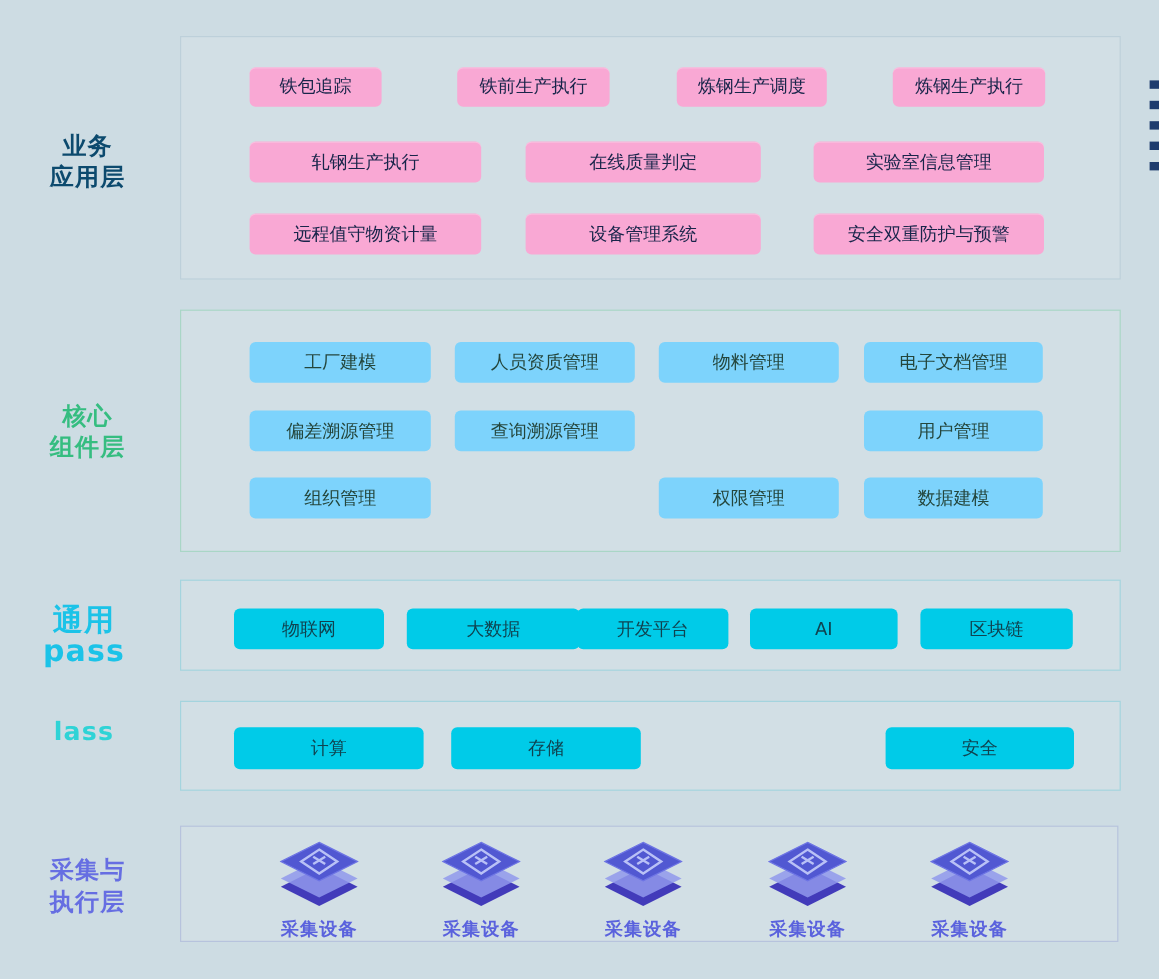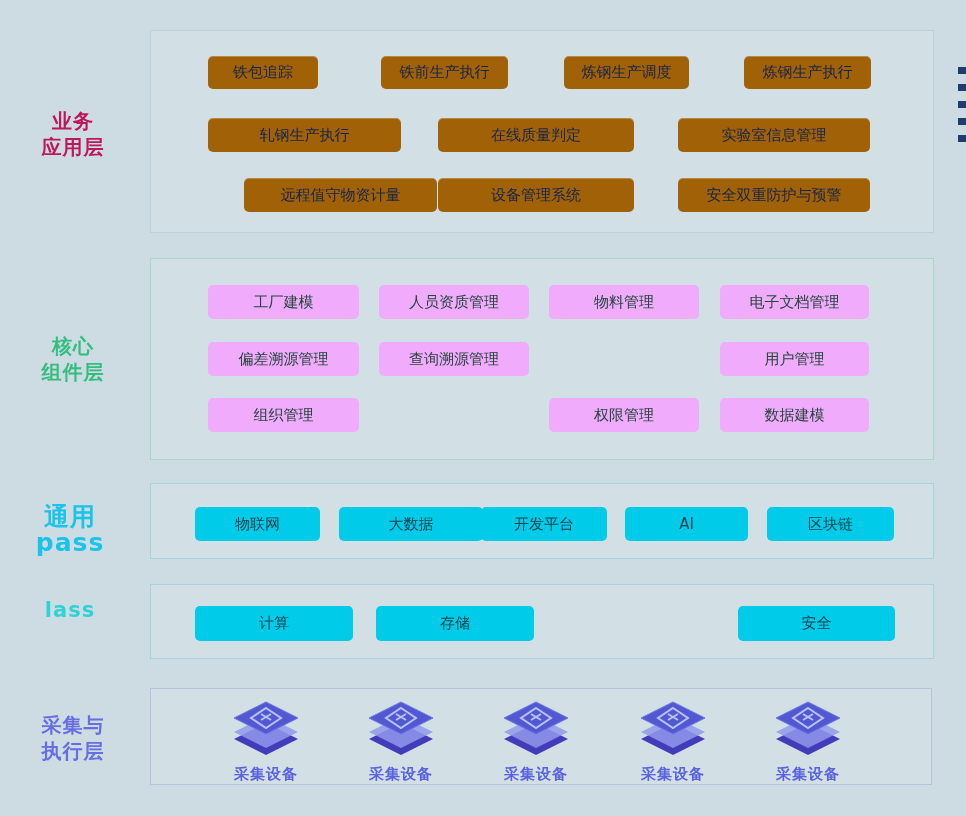--- a/index.html
+++ b/index.html
@@ -32,22 +32,22 @@
     position:absolute;
     display:flex;
     align-items:center;
     justify-content:center;
     border-radius:5px;
     font-size:15px;
     box-sizing:border-box;
     cursor:default;
     white-space:nowrap;
   }
-  .c-blue{background:#a16207;color:#18254a;box-shadow:inset 0 1px 0 rgba(255,255,255,.25);}
-  .c-green{background:#f0abfc;color:#24463c;}
+  .c-blue{background:#f9a8d4;color:#18254a;box-shadow:inset 0 1px 0 rgba(255,255,255,.25);}
+  .c-green{background:#7dd3fc;color:#24463c;}
   .c-cyan{background:#00cbe8;color:#0f4350;}
   .device{
     position:absolute;
     width:128px;
     text-align:center;
   }
   .device .cube{display:block;margin:0 auto;}
   .device .dev-label{
     margin-top:8px;
     font-size:15px;
@@ -60,35 +60,35 @@
     left:958px;
     width:8px;height:7px;
     background:#1e3c6e;
   }
 </style>
 </head>
 <body>
 
 <div id="stage">
 
-  <div class="layer-label" style="left:14px;top:108px;color:#be185d;">
+  <div class="layer-label" style="left:14px;top:108px;color:#0c4a6e;">
     <div>业务</div>
     <div>应用层</div>
   </div>
   <div class="panel" style="left:150px;top:30px;width:784px;height:203px;border-color:#bdd0da;">
     <div class="chip c-blue" style="left:57px;top:25px;width:110px;height:33px;">铁包追踪</div>
     <div class="chip c-blue" style="left:230px;top:25px;width:127px;height:33px;">铁前生产执行</div>
     <div class="chip c-blue" style="left:413px;top:25px;width:125px;height:33px;">炼钢生产调度</div>
     <div class="chip c-blue" style="left:593px;top:25px;width:127px;height:33px;">炼钢生产执行</div>
 
     <div class="chip c-blue" style="left:57px;top:87px;width:193px;height:34px;">轧钢生产执行</div>
     <div class="chip c-blue" style="left:287px;top:87px;width:196px;height:34px;">在线质量判定</div>
     <div class="chip c-blue" style="left:527px;top:87px;width:192px;height:34px;">实验室信息管理</div>
 
-    <div class="chip c-blue" style="left:57px;top:147px;width:193px;height:34px;margin-left:36px;">远程值守物资计量</div>
+    <div class="chip c-blue" style="left:57px;top:147px;width:193px;height:34px;">远程值守物资计量</div>
     <div class="chip c-blue" style="left:287px;top:147px;width:196px;height:34px;">设备管理系统</div>
     <div class="chip c-blue" style="left:527px;top:147px;width:192px;height:34px;">安全双重防护与预警</div>
   </div>
 
   <div class="layer-label" style="left:14px;top:333px;color:#35bd80;">
     <div>核心</div>
     <div>组件层</div>
   </div>
   <div class="panel" style="left:150px;top:258px;width:784px;height:202px;border-color:#a9d6c6;">
     <div class="chip c-green" style="left:57px;top:26px;width:151px;height:34px;">工厂建模</div>

